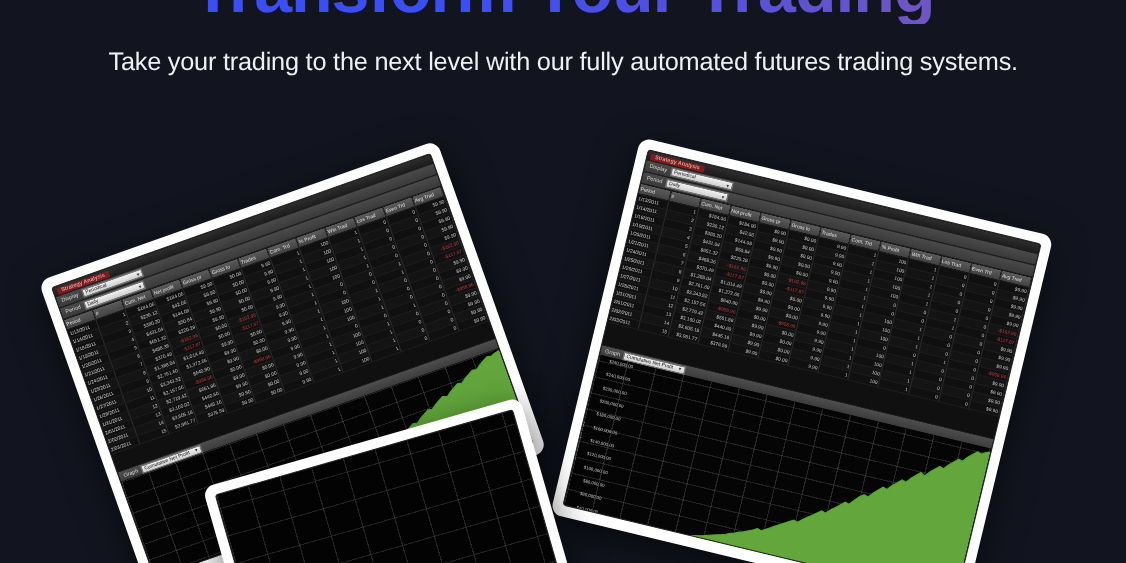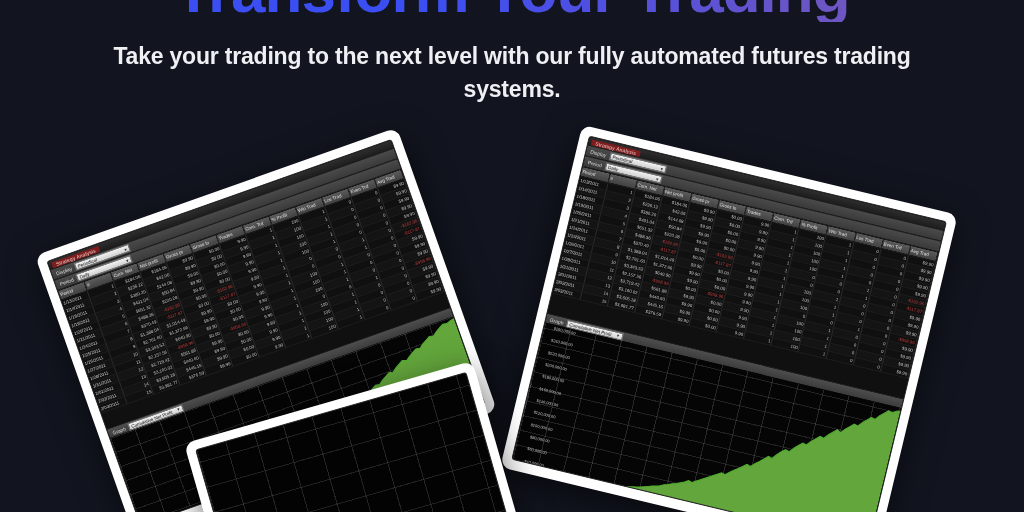--- a/index.html
+++ b/index.html
@@ -26,21 +26,21 @@
     background-clip:text;
     color:transparent;
     -webkit-text-fill-color:transparent;
     white-space:nowrap;
   }
   .subhead{
     margin-top:18px;
     color:#eef0f4;
     font-size:23px;
     line-height:1.42;
-    font-weight:700;
+    font-weight:400;
     width:880px;
     margin-left:auto; margin-right:auto;
     letter-spacing:-0.2px;
   }
 
   
   .laptop{
     position:absolute;
     background:#ffffff;
     border-radius:10px;

